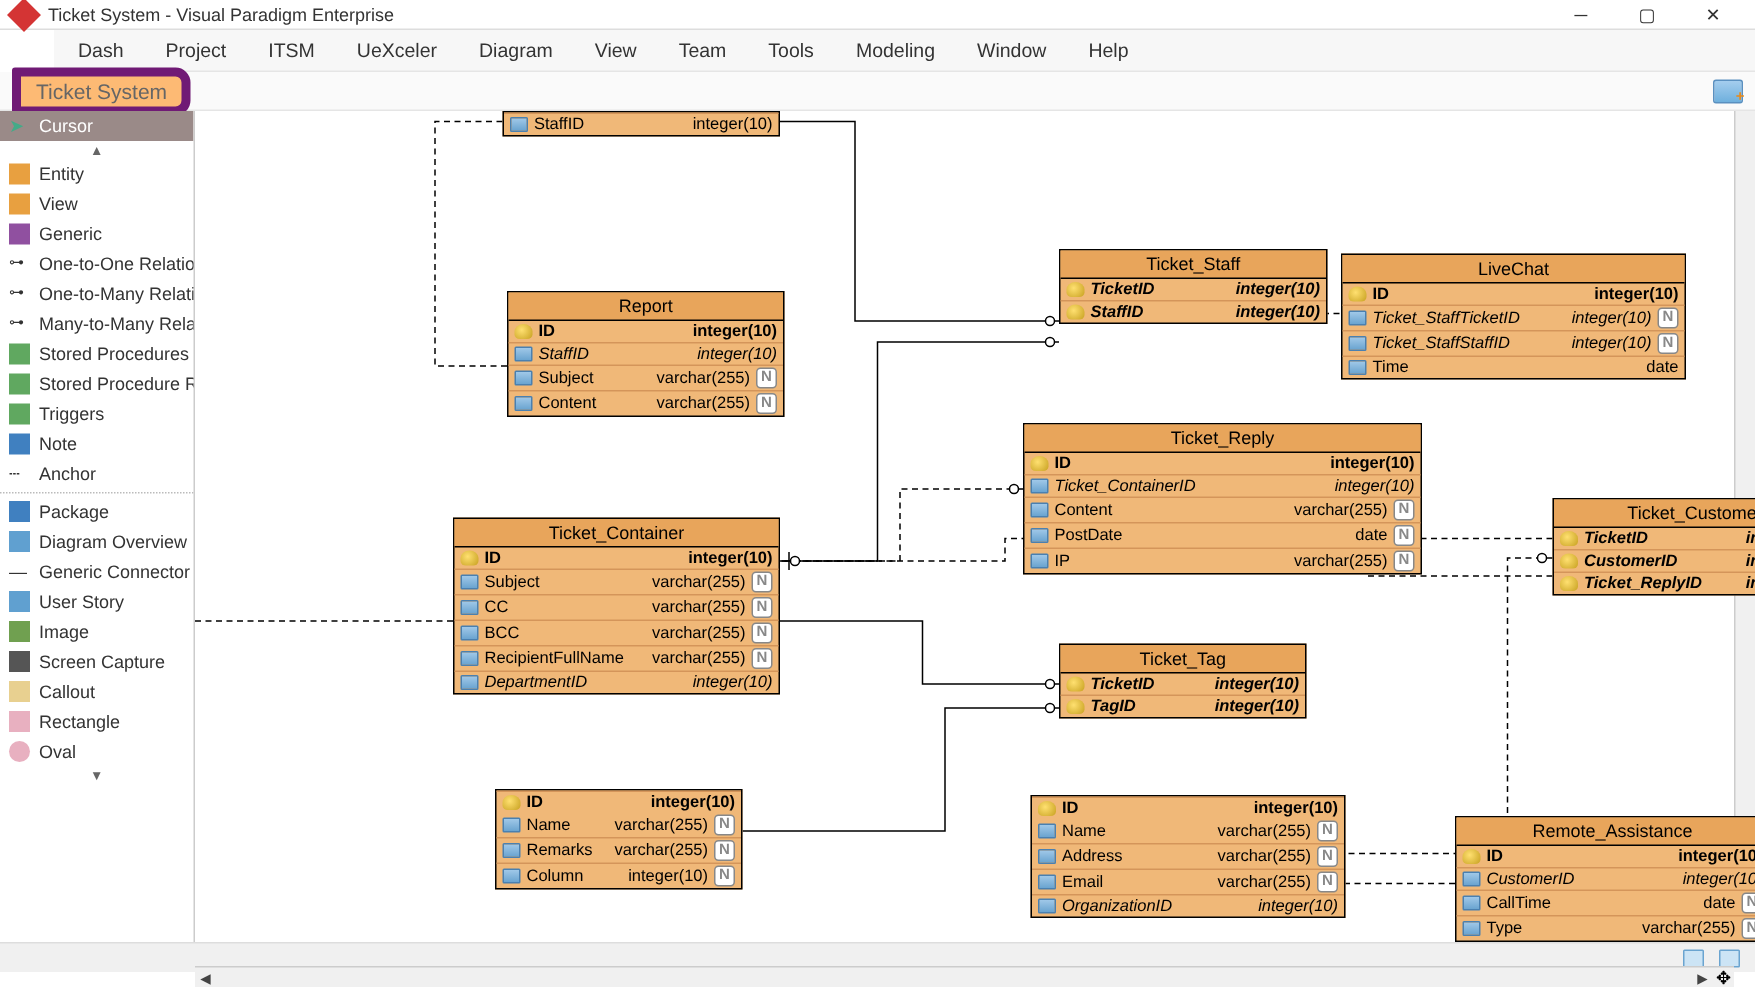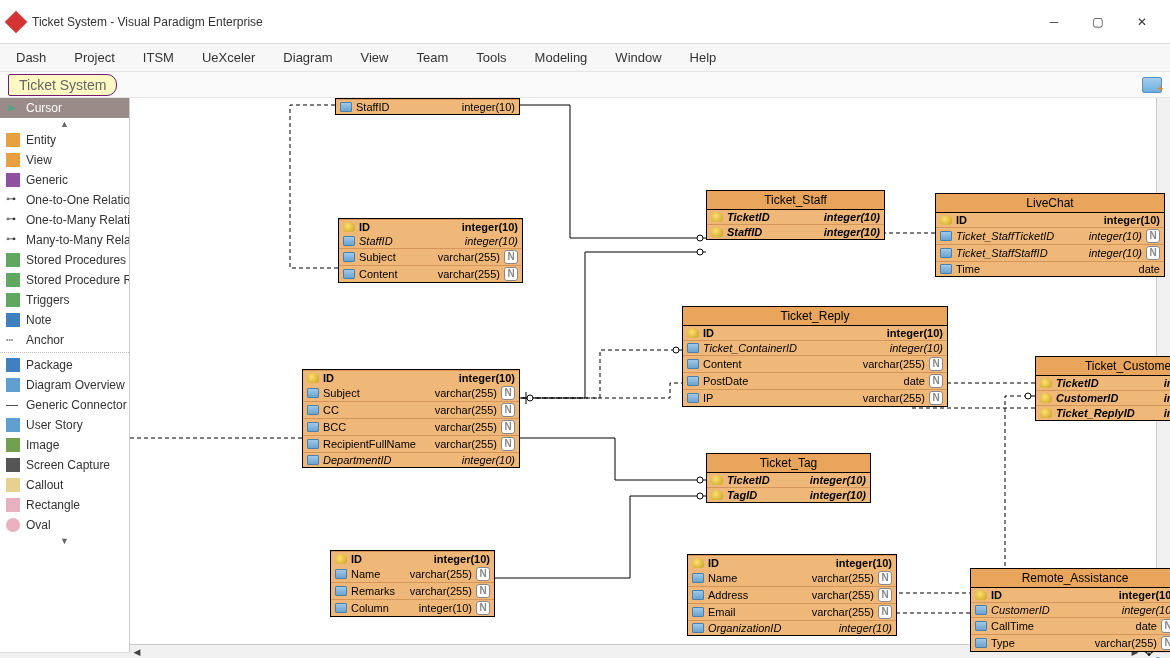--- a/index.html
+++ b/index.html
@@ -1,28 +1,28 @@
 <!DOCTYPE html>
 <html><head>
 <meta charset="utf-8">
 <style>
 * { box-sizing: border-box; margin: 0; padding: 0; }
 body { font-family: "Segoe UI", Tahoma, sans-serif; font-size: 12px; background: #fff; width: 1170px; height: 658px; overflow: hidden; position: relative; }
 
-.titlebar { height: 44px; display: flex; align-items: center; padding: 0 8px; border-bottom: 1px solid #ddd; }
+.titlebar { height: 20px; display: flex; align-items: center; padding: 0 8px; border-bottom: 1px solid #ddd; }
 .titlebar .icon { width: 16px; height: 16px; background: #d43434; transform: rotate(45deg); margin-right: 8px; }
 .titlebar .title { font-size: 12px; color: #333; }
 .titlebar .winbtns { margin-left: auto; display: flex; gap: 4px; }
 .winbtn { width: 40px; height: 28px; display: flex; align-items: center; justify-content: center; color: #333; }
 
-.menubar { height: 28px; display: flex; align-items: center; padding: 0 16px; gap: 28px; background: #f7f7f7; border-bottom: 1px solid #e5e5e5; font-size: 13px; color: #333; }
+.menubar { height: 28px; display: flex; align-items: center; padding: 0 16px; gap: 28px; background: #f7f7f7; border-bottom: 1px solid #e5e5e5; font-size: 13px; color: #333; margin-left: 36px; }
 .menuitem { cursor: default; }
 
 .breadcrumb-bar { height: 26px; display: flex; align-items: center; padding: 0 8px; background: #fafafa; border-bottom: 1px solid #e5e5e5; }
-.breadcrumb { font-size: 14px; color: #666; padding: 2px 10px; background: #fef9c3; border: 1px solid #701a75; border-radius: 2px 10px 10px 2px; }
+.breadcrumb { font-size: 14px; color: #666; padding: 2px 10px; background: #fdba74; border: 6px solid #701a75; border-radius: 2px 10px 10px 2px; }
 .breadcrumb-bar .right-icon { margin-left: auto; width: 20px; height: 16px; background: linear-gradient(#a4cdee,#6fb0dd); border: 1px solid #5a90c0; border-radius: 2px; position: relative; }
 .breadcrumb-bar .right-icon::after { content: "+"; position: absolute; right: -2px; bottom: -2px; color: #e88a1a; font-weight: bold; font-size: 10px; }
 
 .workspace { display: flex; height: 554px; }
 
 .toolpalette { width: 130px; background: #fff; border-right: 1px solid #ccc; overflow: hidden; display: flex; flex-direction: column; }
 .tool { display: flex; align-items: center; gap: 6px; padding: 3px 6px; font-size: 12px; color: #333; white-space: nowrap; cursor: default; }
 .tool.selected { background: #9a8a88; color: #fff; }
 .tool .ticon { width: 14px; height: 14px; flex-shrink: 0; display: inline-block; }
 .palette-arrow { text-align: center; font-size: 9px; color: #666; padding: 1px 0; }
@@ -224,20 +224,21 @@
         <line x1="788" y1="254" x2="788" y2="266"></line>
       </svg>
     <div class="entity" style="left: 205px; top: 0px; width: 185px;">
           <div class="erow">
             <span class="col-icon col"></span>
             <span class="name colname">StaffID</span>
             <span class="dtype">integer(10)</span>
           </div>
         </div>
         <div class="entity" style="left: 208px; top: 120px; width: 185px;">
+          <div class="ehead">Report</div>
           <div class="erow pk">
             <span class="col-icon key"></span>
             <span class="name colname">ID</span>
             <span class="dtype">integer(10)</span>
           </div>
           <div class="erow fk">
             <span class="col-icon col"></span>
             <span class="name colname">StaffID</span>
             <span class="dtype">integer(10)</span>
           </div>
@@ -248,20 +249,21 @@
             <span class="nn">N</span>
           </div>
           <div class="erow">
             <span class="col-icon col"></span>
             <span class="name colname">Content</span>
             <span class="dtype">varchar(255)</span>
             <span class="nn">N</span>
           </div>
         </div>
         <div class="entity" style="left: 172px; top: 271px; width: 218px;">
+          <div class="ehead">Ticket_Container</div>
           <div class="erow pk">
             <span class="col-icon key"></span>
             <span class="name colname">ID</span>
             <span class="dtype">integer(10)</span>
           </div>
           <div class="erow">
             <span class="col-icon col"></span>
             <span class="name colname">Subject</span>
             <span class="dtype">varchar(255)</span>
             <span class="nn">N</span>
@@ -395,21 +397,21 @@
             <span class="name colname">Email</span>
             <span class="dtype">varchar(255)</span>
             <span class="nn">N</span>
           </div>
           <div class="erow fk">
             <span class="col-icon col"></span>
             <span class="name colname">OrganizationID</span>
             <span class="dtype">integer(10)</span>
           </div>
         </div>
-        <div class="entity" style="left: 805px; top: 95px; width: 230px;">
+        <div class="entity" style="left: 764px; top: 95px; width: 230px;">
           <div class="ehead">LiveChat</div>
           <div class="erow pk">
             <span class="col-icon key"></span>
             <span class="name colname">ID</span>
             <span class="dtype">integer(10)</span>
           </div>
           <div class="erow fk">
             <span class="col-icon col"></span>
             <span class="name colname">Ticket_StaffTicketID</span>
             <span class="dtype">integer(10)</span>

